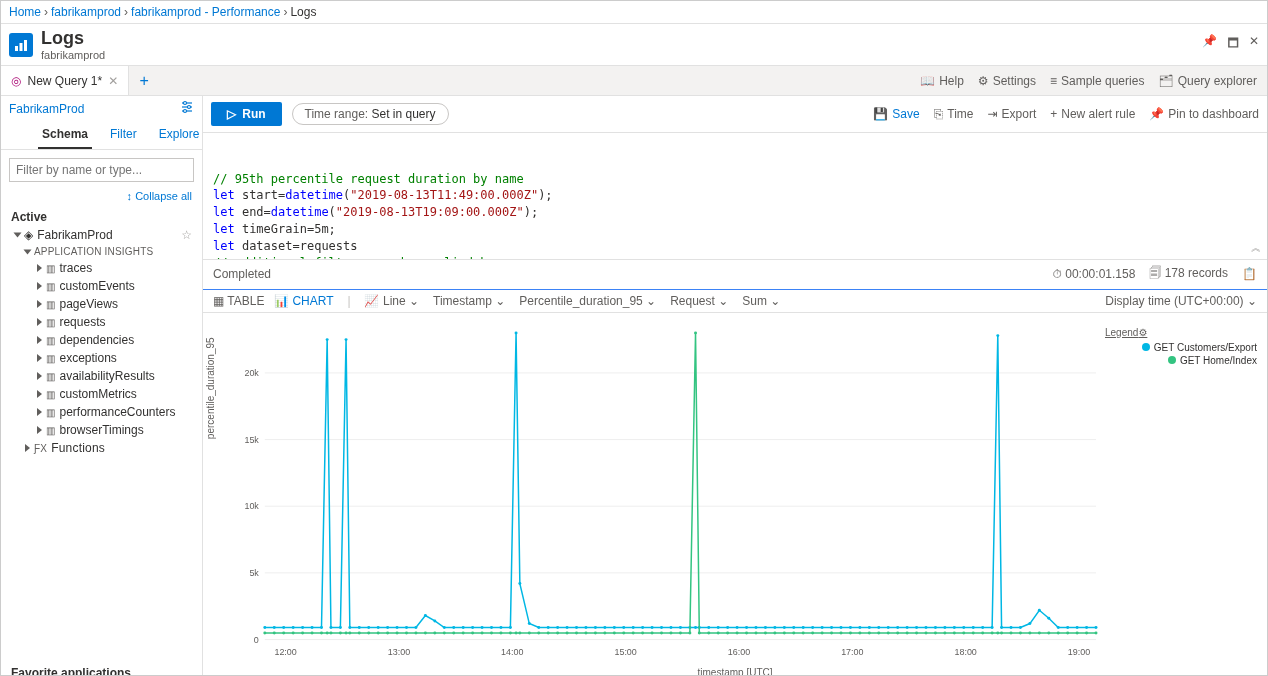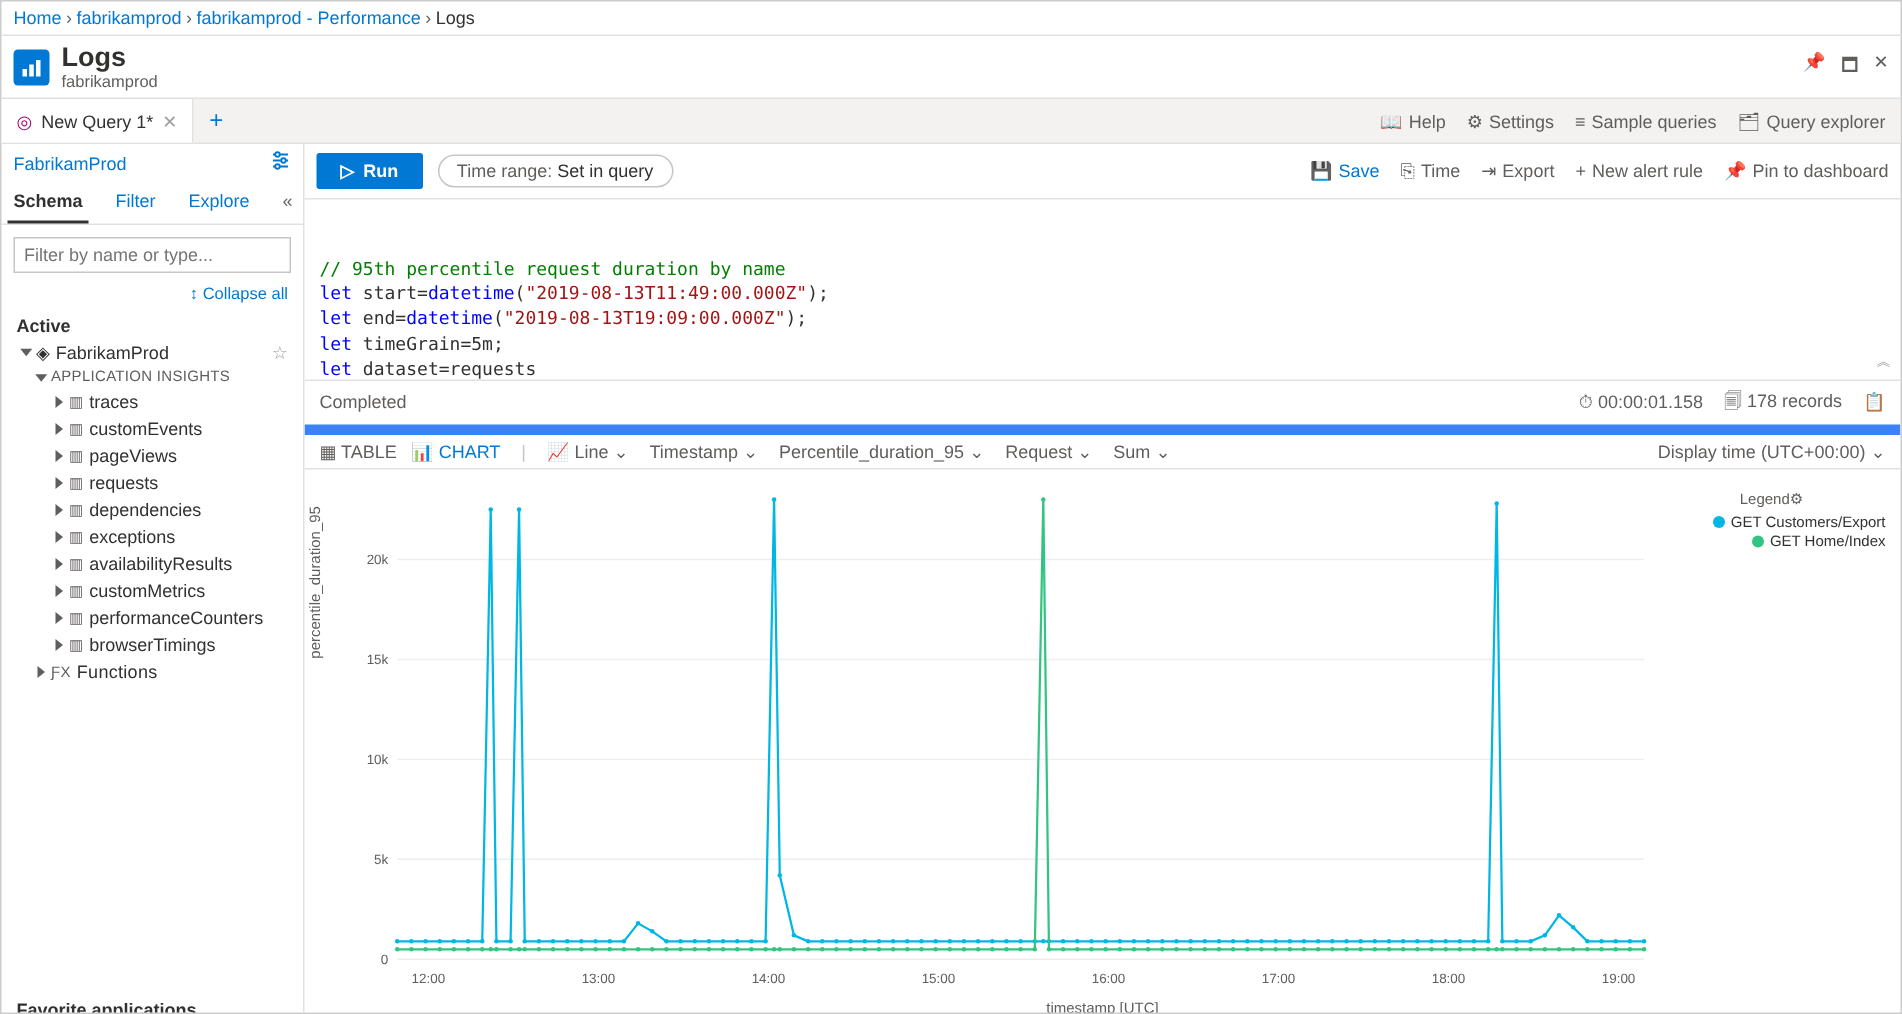--- a/index.html
+++ b/index.html
@@ -16,21 +16,21 @@
   .tabs-row .tab { display:flex; align-items:center; padding:0 10px; height:100%; background:#fff; border-right:1px solid #e1e1e1; gap:6px; font-size:12px;}
   .tabs-row .add { width:30px; text-align:center; color:#0078d4; font-size:16px; }
   .tabs-row .right-tools { margin-left:auto; display:flex; gap:14px; padding-right:10px; align-items:center; color:#605e5c;}
   .tabs-row .right-tools span { display:flex; align-items:center; gap:4px;}
   .main { display:flex; height: calc(100% - 88px);}
   .sidebar { width:202px; border-right:1px solid #e1e1e1; display:flex; flex-direction:column; overflow:hidden;}
   .sb-head { display:flex; align-items:center; justify-content:space-between; padding:4px 8px; }
   .sb-head a { color:#0078d4; font-size:12px;}
   .sb-tabs { display:flex; border-bottom:1px solid #e1e1e1; padding:0 4px; gap:14px;}
   .sb-tabs > div { padding:6px 4px; font-size:12px; color:#0078d4; cursor:pointer;}
-  .sb-tabs > div.active { color:#323130; font-weight:600; border-bottom:2px solid #323130;}
+  .sb-tabs > div.active { color:#323130; font-weight:600; border-bottom:2px solid #323130;margin-left:33px;}
   .sb-tabs .chev { margin-left:auto; color:#605e5c;}
   .filter-box { margin:8px; border:1px solid #c8c6c4; display:flex; align-items:center; padding:4px 6px;gap:41px;}
   .filter-box input { border:none; outline:none; flex:1; font-size:12px;}
   .collapse { text-align:right; padding:0 10px 6px; font-size:11px;}
   .collapse a { color:#0078d4;}
   .section { padding:2px 10px; font-size:12px; font-weight:600;}
   .tree { flex:1; overflow:auto; padding:0 6px 10px;}
   .tree .node { display:flex; align-items:center; padding:2px 4px; font-size:12px; gap:4px;}
   .tree .node.lvl1 { padding-left:8px;}
   .tree .node.lvl2 { padding-left:18px; text-transform:uppercase; font-size:10px; color:#605e5c; letter-spacing:.2px;}
@@ -41,32 +41,32 @@
   .content { flex:1; display:flex; flex-direction:column; overflow:hidden;}
   .toolbar { display:flex; align-items:center; padding:6px 8px; border-bottom:1px solid #e1e1e1; gap:10px;}
   .run-btn { background:#0078d4; color:#fff; border:none; padding:5px 16px; font-size:12px; font-weight:600; display:flex; align-items:center; gap:6px; border-radius:2px;}
   .time-range { border:1px solid #c8c6c4; border-radius:12px; padding:3px 12px; font-size:12px; color:#605e5c;}
   .time-range b { color:#323130; font-weight:400;}
   .toolbar .right { margin-left:auto; display:flex; gap:14px; color:#605e5c;}
   .toolbar .right span { display:flex; align-items:center; gap:4px;}
   .editor { font-family: Consolas, monospace; font-size:12px; line-height:1.4; padding:4px 10px; border-bottom:1px solid #e1e1e1; white-space:pre; overflow:hidden; position:relative;}
   .cm { color:#008000;} .kw { color:#0000ff;} .fn{color:#0000ff;} .str{color:#a31515;}
   .editor .chev-up { position:absolute; right:6px; bottom:4px; color:#a19f9d; font-size:10px;}
-  .status-row { display:flex; align-items:center; justify-content:space-between; padding:4px 10px; border-bottom:7px solid #3b82f6; font-size:12px; color:#605e5c;}
+  .status-row { display:flex; align-items:center; justify-content:space-between; padding:4px 10px; border-bottom:1px solid #3b82f6; font-size:12px; color:#605e5c;}
   .status-row .right { display:flex; gap:14px; align-items:center;}
   .chart-toolbar { display:flex; align-items:center; padding:4px 10px; border-bottom:1px solid #e1e1e1; gap:14px; font-size:12px; color:#605e5c;}
   .chart-toolbar .mode { display:flex; gap:10px;}
   .chart-toolbar .mode span { display:flex; align-items:center; gap:3px;}
   .chart-toolbar .mode .active { color:#0078d4;}
   .chart-toolbar .right { margin-left:auto;}
   .chart-area { flex:1; position:relative; padding:10px 6px 6px 22px; display:flex;}
   .yaxis-label { position:absolute; left:2px; top:50%; transform:rotate(-90deg) translateX(50%); transform-origin:left top; font-size:10px; color:#605e5c; white-space:nowrap;}
   svg.chart { flex:1; }
   .legend { width:160px; font-size:10px; padding:4px;}
-  .legend .ltitle { text-align:center; color:#605e5c; margin-bottom:4px;}
+  .legend .ltitle { text-align:left; color:#605e5c; margin-bottom:4px;text-decoration:underline;}
   .legend .litem { display:flex; align-items:center; gap:4px; justify-content:flex-end; margin-bottom:2px;}
   .legend .dot{ width:8px; height:8px; border-radius:50%;}
   .xaxis-label{ text-align:center; font-size:10px; color:#605e5c; padding-bottom:4px;}
 </style>
 </head>
 <body>
 
 <div class="breadcrumb">
   <a>Home</a>
     <span class="sep">›</span>

